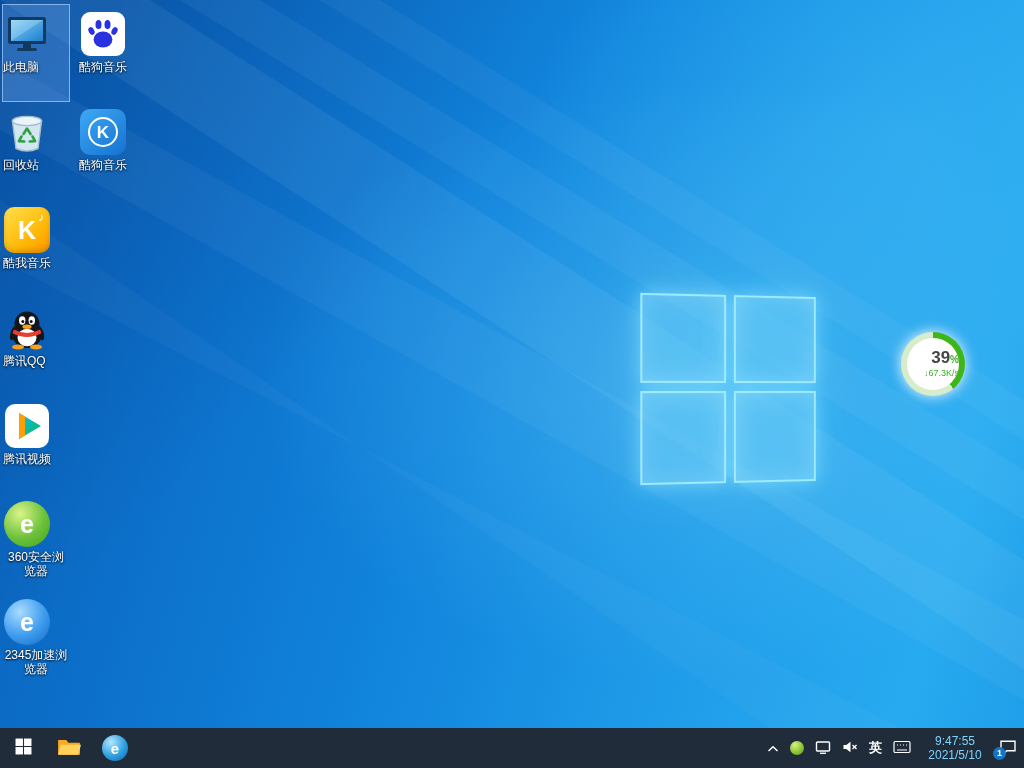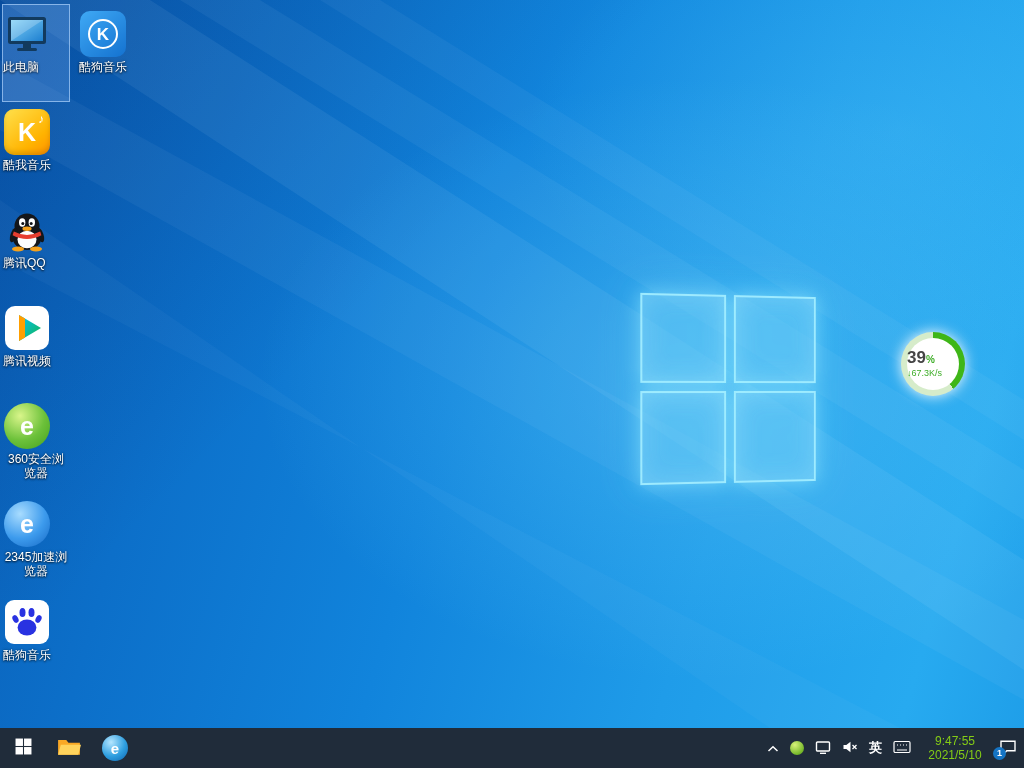--- a/index.html
+++ b/index.html
@@ -64,42 +64,42 @@
   .kugou .ring { width:30px; height:30px; border:2.5px solid #fff; border-radius:50%; display:flex; align-items:center; justify-content:center; }
   .kugou .glyph { font-size:17px; }
 
   
   .dl-widget { position:absolute; left:901px; top:332px; width:64px; height:64px;
     filter:drop-shadow(0 0 7px rgba(255,255,255,.95)); z-index:3; }
   .dl-ring { width:64px; height:64px; border-radius:50%;
     display:flex; align-items:center; justify-content:center;
     background:conic-gradient(#3fb618 0 39%, #d6ecca 39% 100%); }
   .dl-inner { width:52px; height:52px; border-radius:50%; background:#fff;
-    display:flex; flex-direction:column; align-items:flex-start; justify-content:center; }
+    display:flex; flex-direction:column; align-items:flex-end; justify-content:center; }
   .dl-pct { font-size:17px; font-weight:bold; color:#454545; line-height:17px; }
   .dl-unit { font-size:10px; color:#3fae29; font-weight:bold; }
   .dl-speed { font-size:9px; color:#3fae29; line-height:11px; white-space:nowrap; }
 
   
   .taskbar { position:absolute; left:0; bottom:0; width:1024px; height:40px;
     background:#202c3a; display:flex; align-items:stretch; z-index:5; }
   button { background:none; border:none; font-family:inherit; cursor:default; }
   .tb-btn { width:46px; display:flex; align-items:center; justify-content:center; }
   .tb-spacer { flex:1; }
   .orb { width:26px; height:26px; border-radius:50%;
     background:radial-gradient(circle at 35% 28%, #b4e6ff, #2f9fe0 55%, #0c62ad 100%);
     display:flex; align-items:center; justify-content:center; }
   .orb-e { color:#fff; font-weight:bold; font-size:15px; line-height:1; }
   .tray { display:flex; align-items:center; gap:11px; padding:0 7px 0 4px; }
   .tray button { display:flex; align-items:center; justify-content:center; position:relative; }
   .tray-orb { width:14px; height:14px; border-radius:50%;
     background:radial-gradient(circle at 35% 28%, #d7f27a, #76b82a 70%, #568e1d 100%); }
   .ime { color:#fff; font-size:13px; font-weight:bold; }
   .clock { display:flex; flex-direction:column; align-items:center; justify-content:center;
-    color:#84cc16; font-size:12px; line-height:14px; min-width:66px; }
+    color:#7dd3fc; font-size:12px; line-height:14px; min-width:66px; }
   .badge { position:absolute; left:-6px; bottom:-2px; min-width:13px; height:13px;
     border-radius:7px; background:#1574c4; color:#fff; font-size:9px; line-height:13px;
     text-align:center; padding:0 2px; font-weight:bold; }
 </style>
 </head>
 <body>
 
 <div class="desktop">
 
   <svg class="rays" width="1024" height="728" viewBox="0 0 1024 728">
@@ -133,20 +133,34 @@
           <rect x="5" y="7" width="38" height="27" rx="2.5" fill="#123a5e"></rect>
           <rect x="8" y="10" width="32" height="21" fill="url(#pcg)"></rect>
           <polygon points="8,10 40,10 8,31" fill="rgba(255,255,255,.22)"></polygon>
           <rect x="20" y="34" width="8" height="4" fill="#123a5e"></rect>
           <rect x="14" y="38" width="20" height="3" rx="1.5" fill="#123a5e"></rect>
         </svg>
       </div>
       <div class="lbl">此电脑</div>
     </div>
 
+    <div class="cell">
+      <div class="art">
+        <svg viewBox="0 0 48 48" width="48" height="48">
+          <path d="M9.5 13.5 L13 40.5 Q24 45.5 35 40.5 L38.5 13.5 Z" fill="#d4e6f2" stroke="#a3bdcd" stroke-width="1.4"></path>
+          <ellipse cx="24" cy="13" rx="14.6" ry="4.6" fill="#eaf4fa" stroke="#a3bdcd" stroke-width="1.4"></ellipse>
+          <g stroke="#2fa042" stroke-width="2.6" fill="none" stroke-linejoin="round" stroke-linecap="round">
+            <path d="M20.5 26 l3.5 -5.5 l3.5 5.5"></path>
+            <path d="M29.5 28.5 l2.6 4.6 l-5.4 0.4"></path>
+            <path d="M18.5 28.5 l-2.6 4.6 l5.4 0.4"></path>
+          </g>
+        </svg>
+      </div>
+      <div class="lbl">回收站</div>
+    </div>
 
     <div class="cell">
       <div class="art">
         <div class="sq46 kuwo">
           <span class="glyph">K</span>
           <span class="note">♪</span>
         </div>
       </div>
       <div class="lbl">酷我音乐</div>
     </div>

